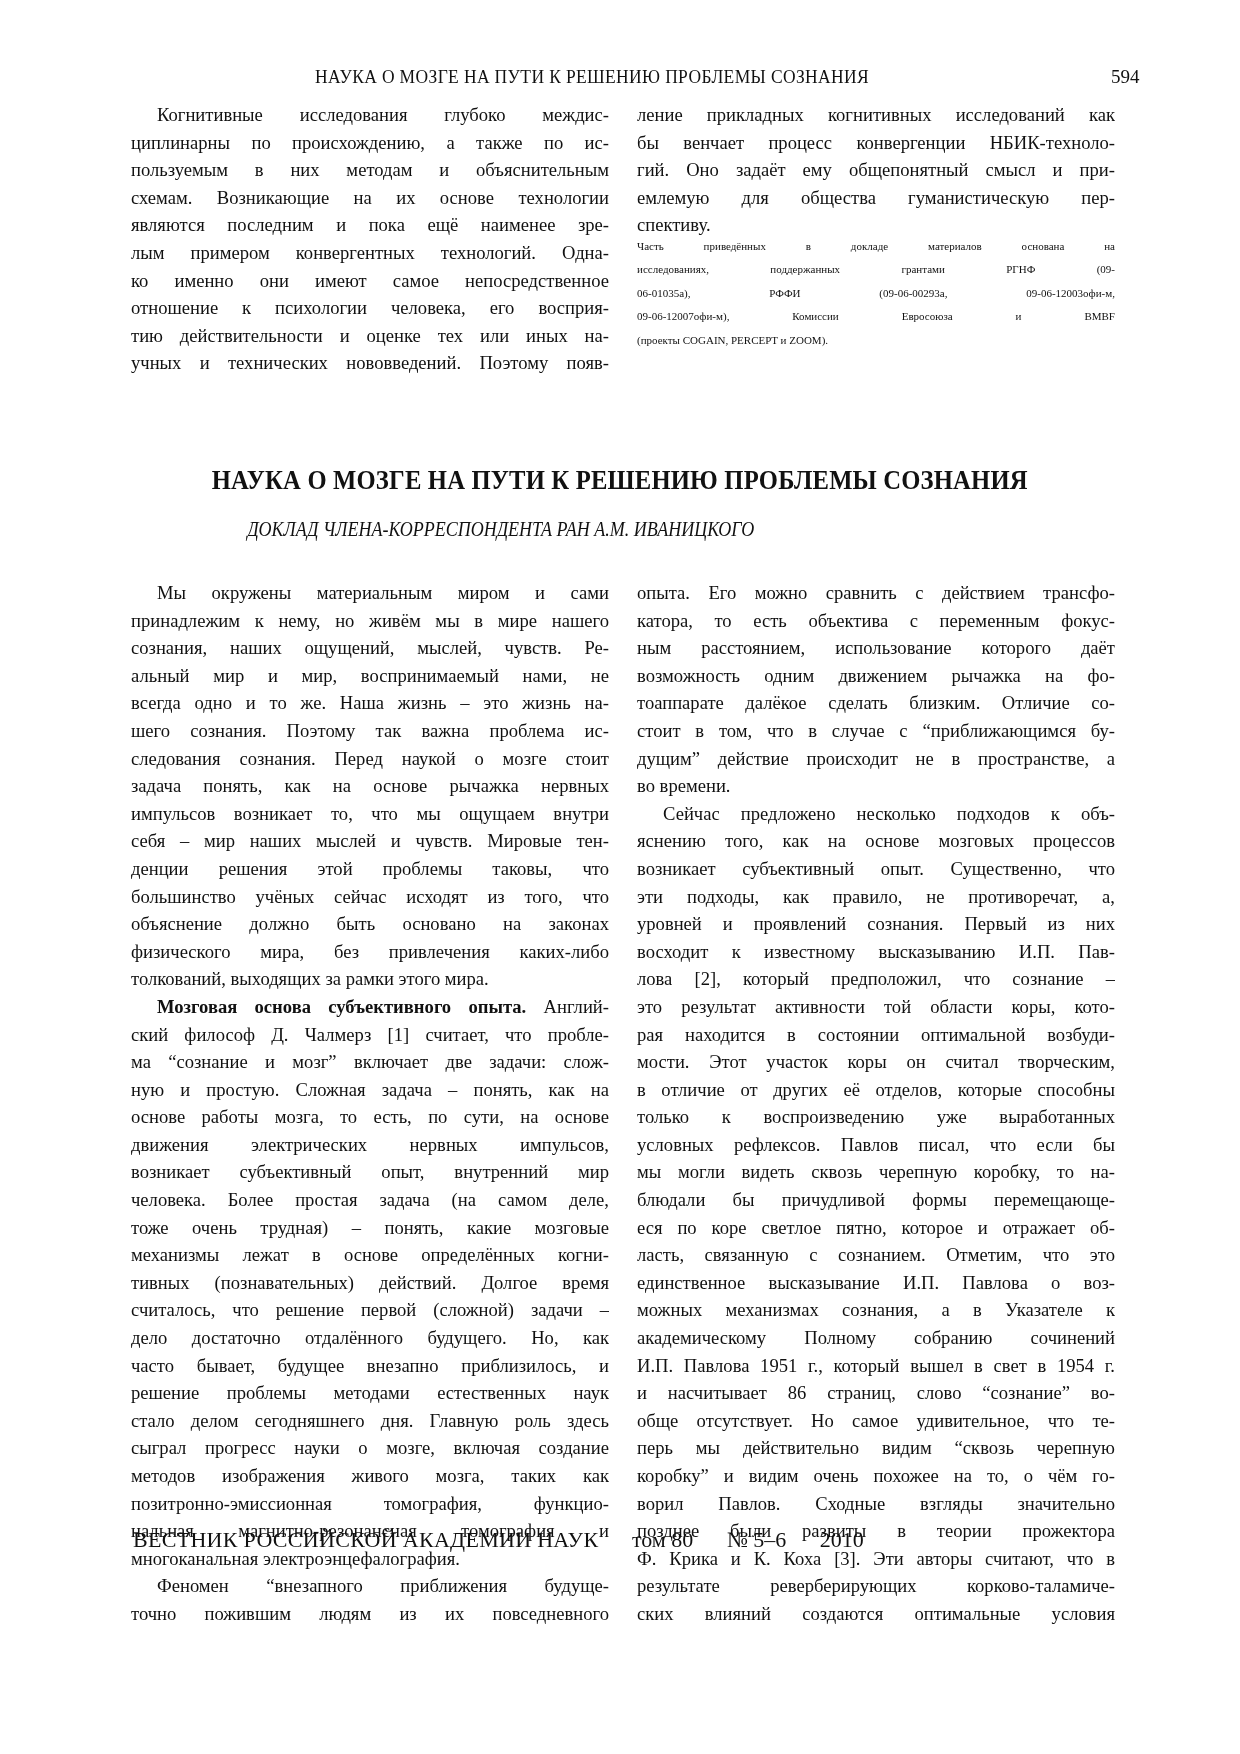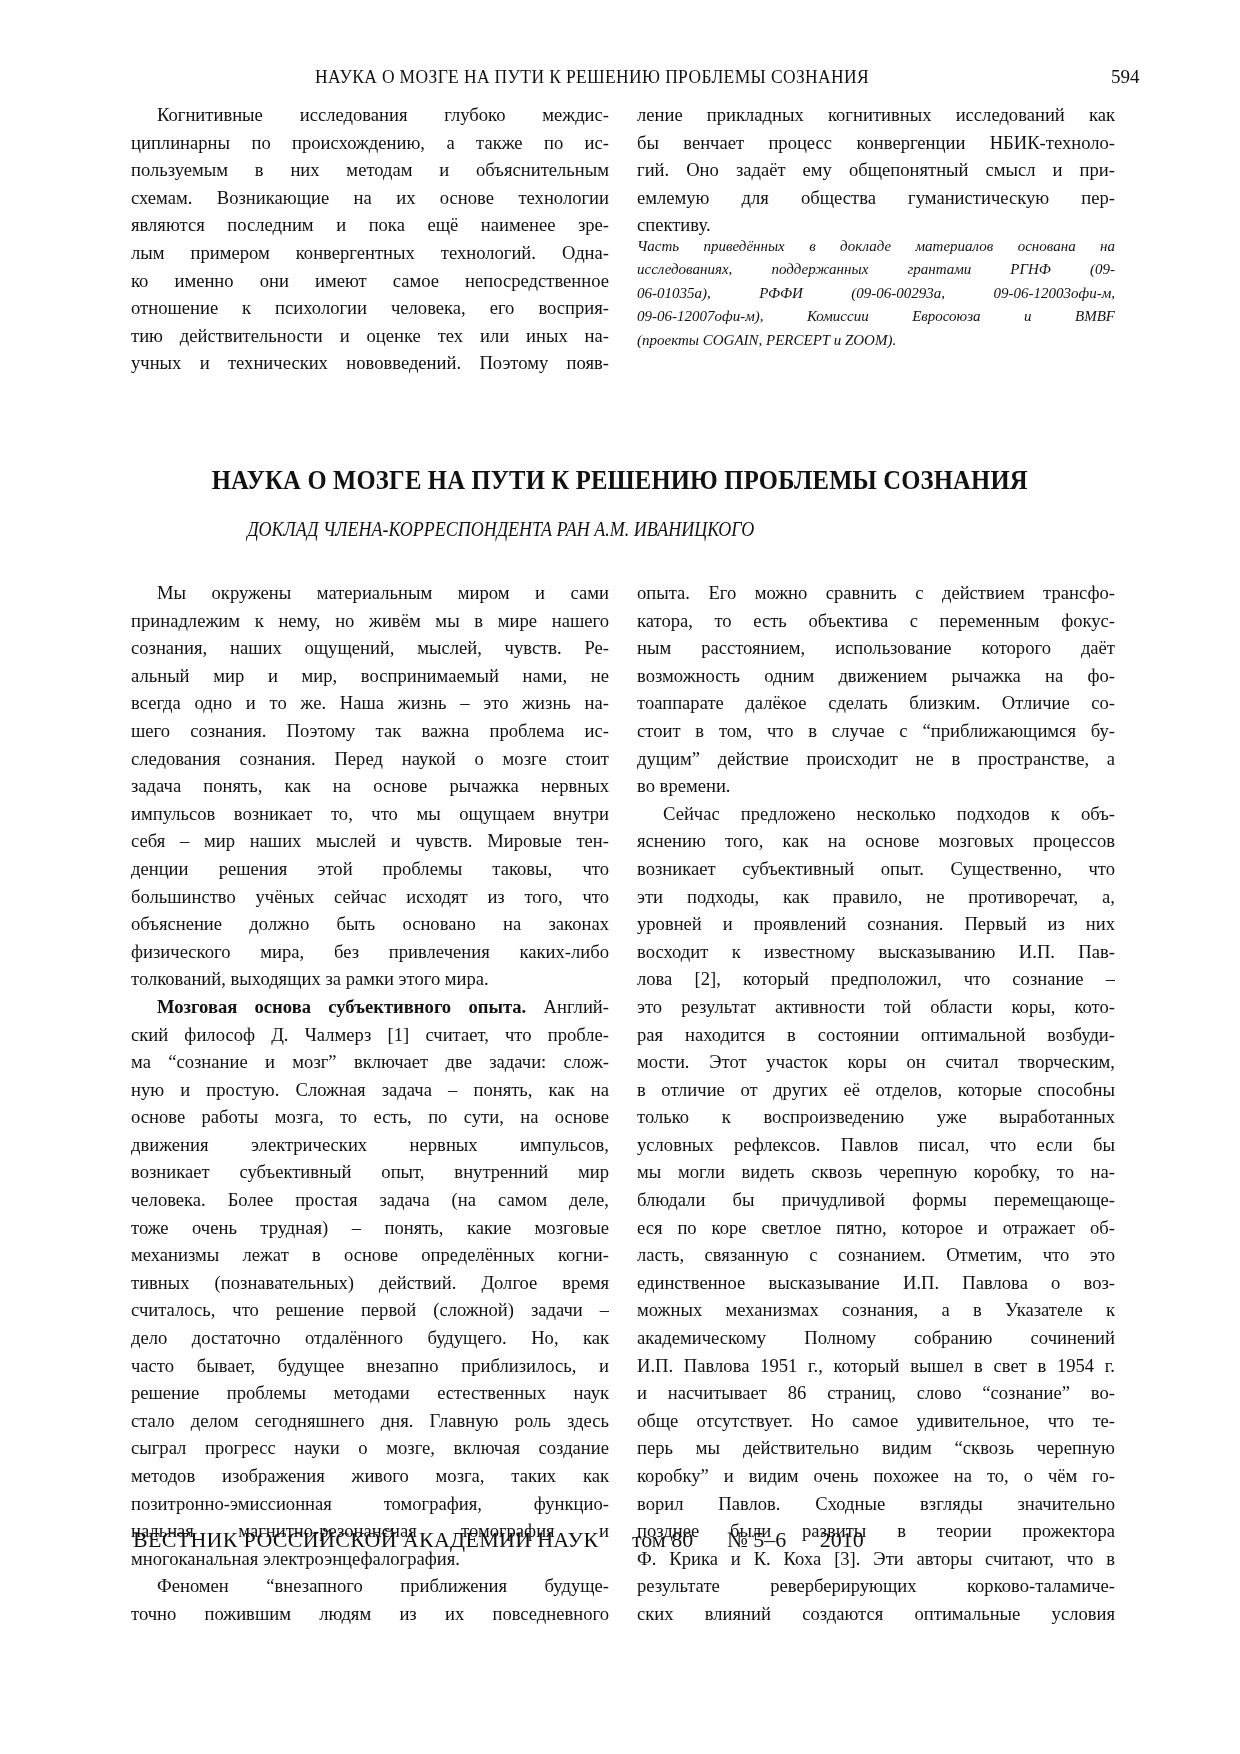--- a/index.html
+++ b/index.html
@@ -8,21 +8,21 @@
   .running-head { position:absolute; top:66px; left:270px; width:700px; text-align:center;
          font-size:19px; letter-spacing:0.4px; transform:scaleX(0.92); transform-origin:left; white-space:nowrap; }
   .page-num { position:absolute; top:66px; left:1111px; font-size:19px; }
   .col { position:absolute; width:478px; }
   .col-left { left:131px; }
   .col-right { left:637px; }
   .line { display:block; height:27.6px; line-height:27.6px; font-size:18.6px;
           text-align:justify; text-align-last:justify; white-space:nowrap; overflow:hidden; }
   .line.last { text-align-last:left; }
   .line.indent { padding-left:26px; }
-  .note .line { font-size:15px; height:23.4px; line-height:23.4px;font-style:italic; }
+  .note .line { font-size:11px; height:23.4px; line-height:23.4px; }
   .title { position:absolute; top:464px; left:0; width:1240px; text-align:center; font-weight:bold;
            font-size:28px; letter-spacing:0.2px; }
   .title span { display:inline-block; transform:scaleX(0.88); }
   .subtitle { position:absolute; top:518px; left:0; width:1001px; text-align:center; font-style:italic;
               font-size:20px; }
   .subtitle span { display:inline-block; transform:scaleX(0.9); }
   .footer { position:absolute; top:1527px; left:133px; font-size:22px; white-space:nowrap; }
   .footer span { margin-right:28px; }
   .footer .journal { letter-spacing:0.3px; }
   b { font-weight:bold;font-family:Liberation Serif, serif; }

